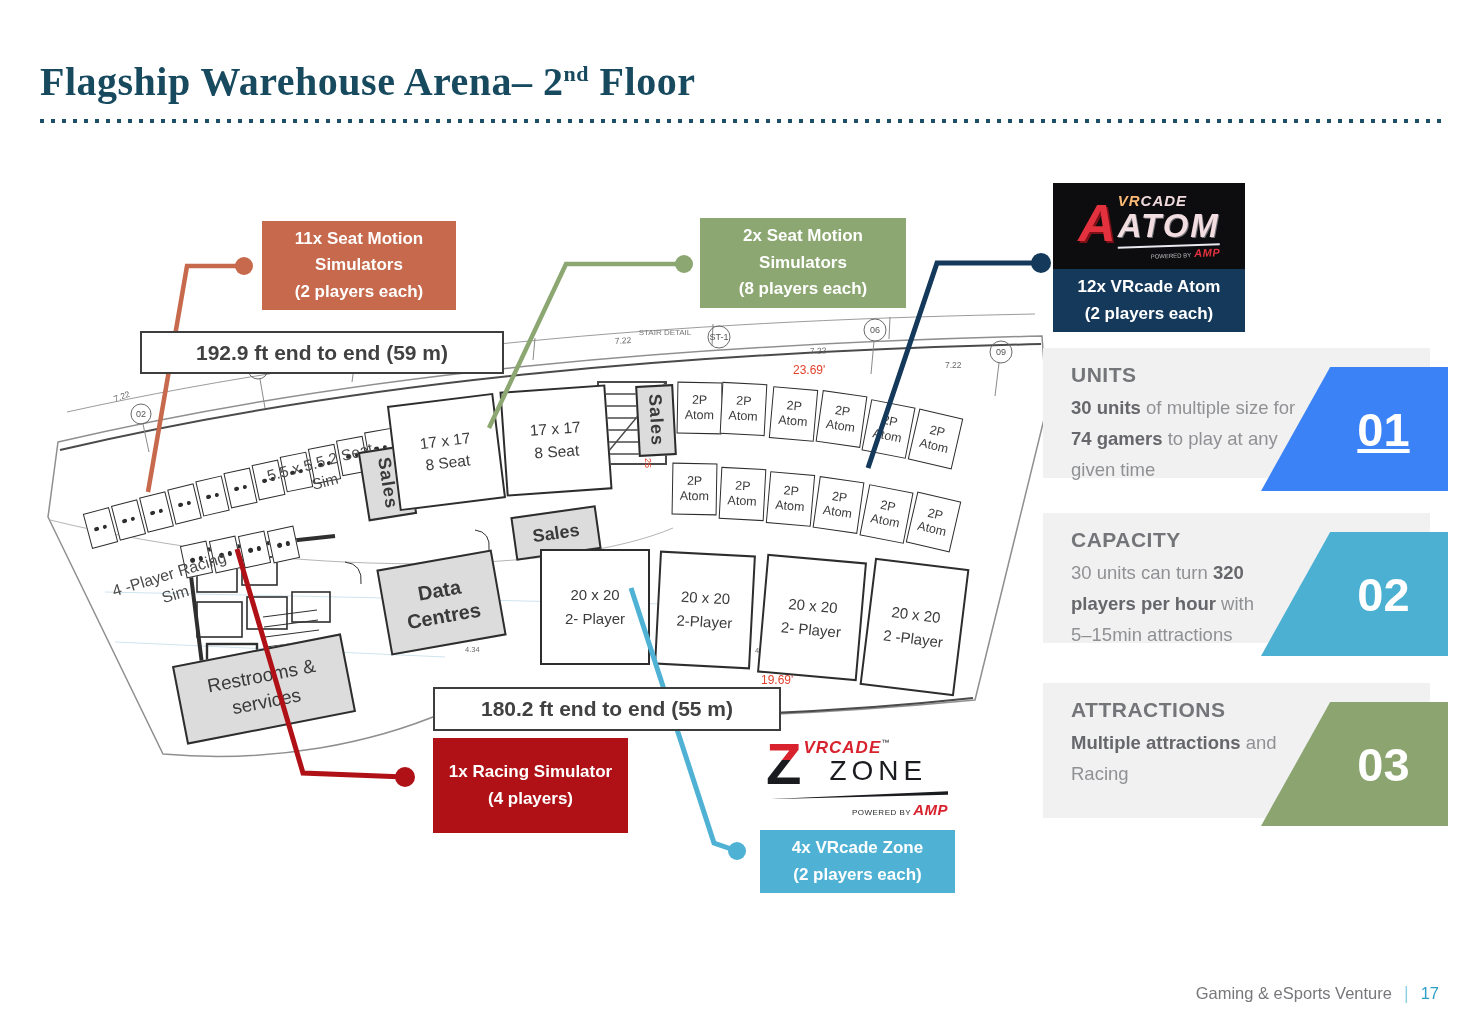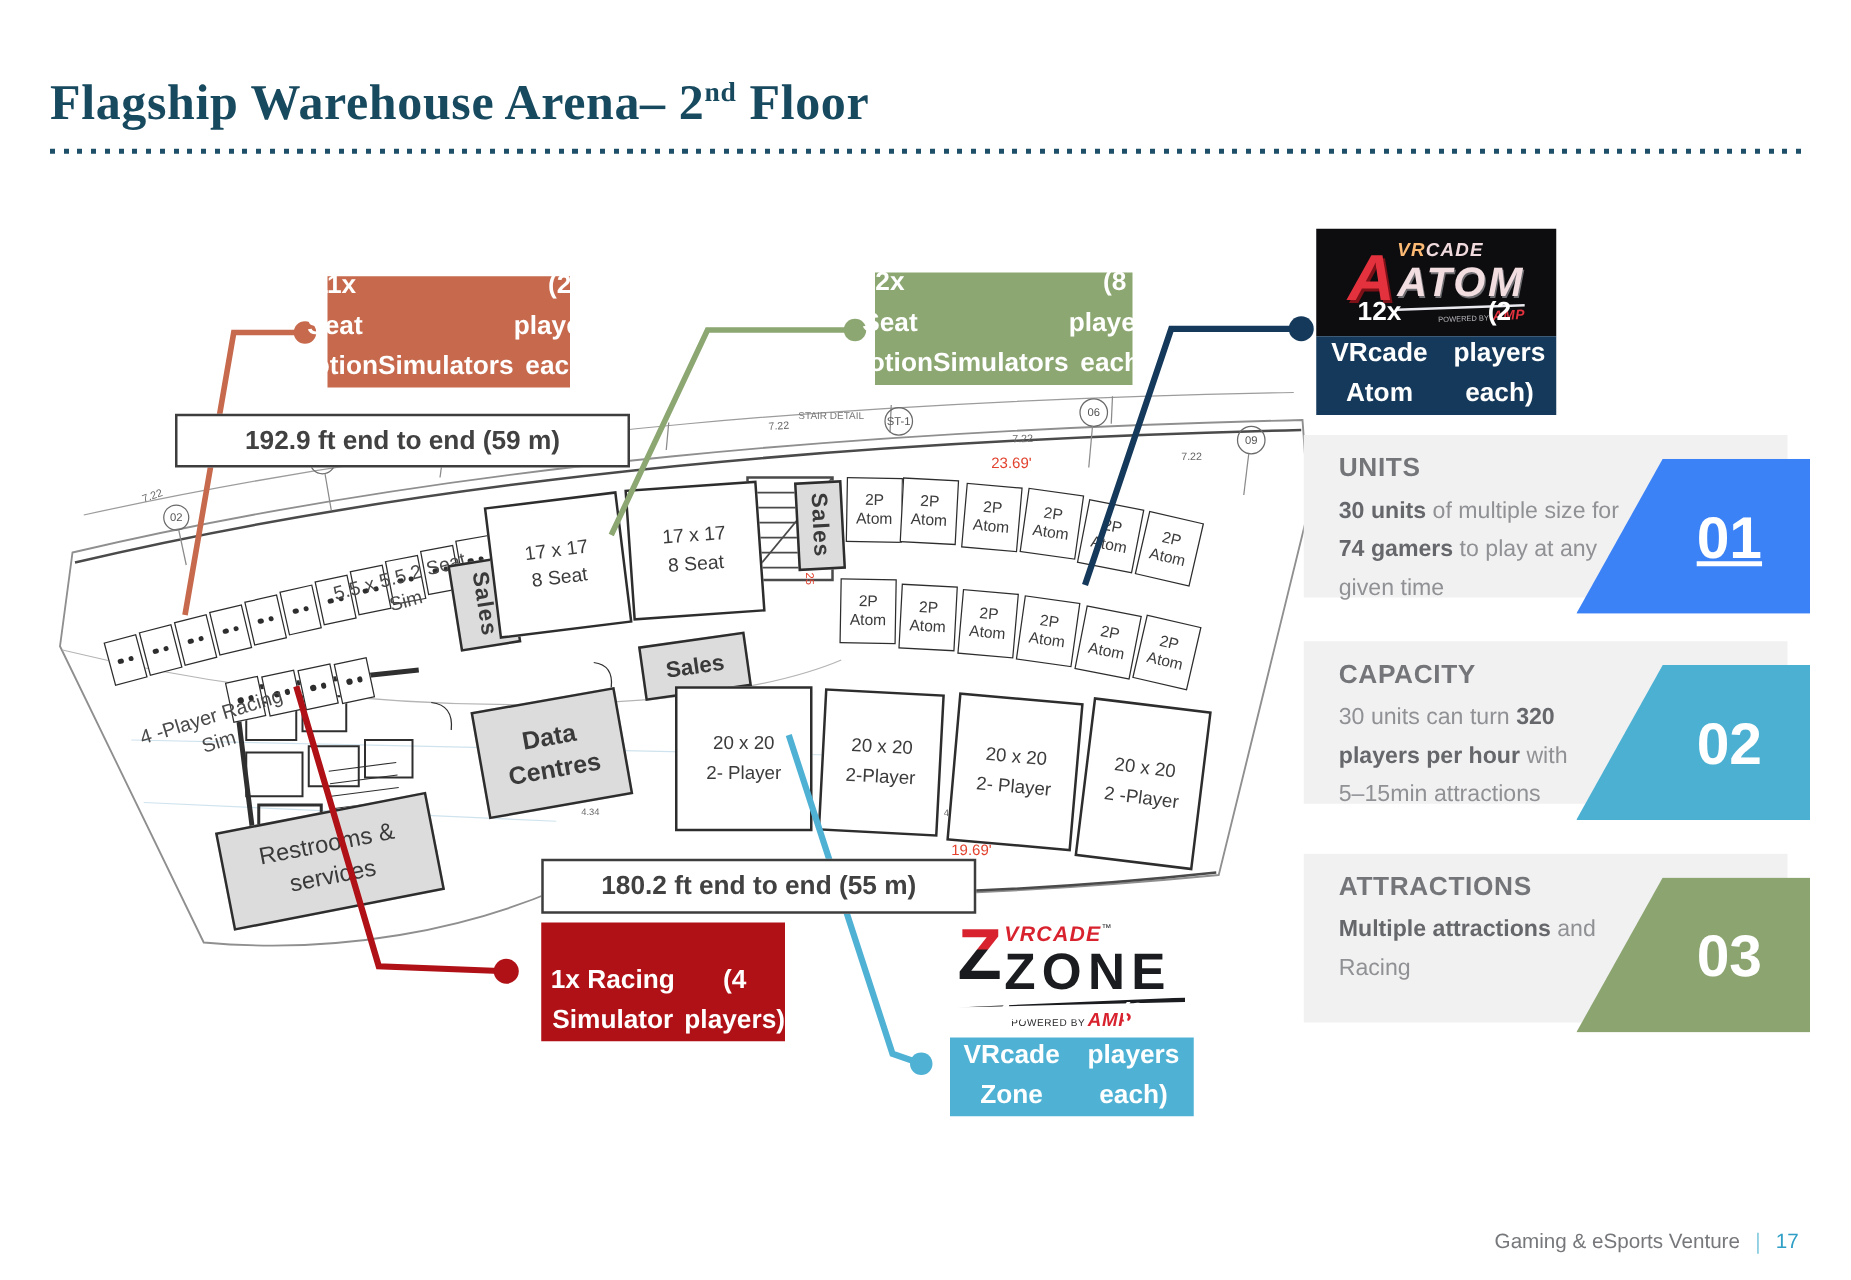--- a/index.html
+++ b/index.html
@@ -23,22 +23,22 @@
   .sim{position:absolute;width:27px;height:36px;background:#fff;border:1.6px solid #2d2d2d;
        display:flex;align-items:center;justify-content:center;gap:4px;box-sizing:border-box;}
   .sim i{width:4.5px;height:4.5px;border-radius:50%;background:#2d2d2d;}
   .graybox{position:absolute;background:#dcdcdc;border:2px solid #2d2d2d;color:#3a3a3a;
            display:flex;align-items:center;justify-content:center;text-align:center;box-sizing:border-box;}
   .sales-v{writing-mode:vertical-rl;font-size:18px;font-weight:bold;letter-spacing:1px;}
   .plan-label{position:absolute;color:#4a4a4a;text-align:center;line-height:1.3;}
   
   .connectors{position:absolute;left:0;top:0;z-index:6;pointer-events:none;}
   
-  .callout{position:absolute;z-index:10;color:#fff;font-weight:bold;font-size:21px;line-height:1.55;
-           display:flex;flex-direction:row;align-items:flex-end;justify-content:center;text-align:center;}
+  .callout{position:absolute;z-index:10;color:#fff;font-weight:bold;font-size:17px;line-height:1.55;
+           display:flex;flex-direction:column;align-items:center;justify-content:center;text-align:center;}
   .measure{position:absolute;z-index:12;background:#fff;border:2px solid #3d3d3d;color:#414141;
            font-weight:bold;font-size:21px;display:flex;align-items:center;justify-content:center;}
   
   .atom-logo{position:absolute;z-index:10;background:#0d0d0f;display:flex;align-items:center;
              justify-content:center;gap:2px;color:#f5dfe2;}
   .al-a{font-size:52px;font-weight:bold;font-style:italic;color:#e3323e;line-height:1;margin-top:-6px;
         text-shadow:2px 2px 0 #7e1018;}
   .al-right{display:flex;flex-direction:column;align-items:flex-start;}
   .al-top{font-style:italic;font-weight:bold;font-size:15px;letter-spacing:1px;}
   .al-vr{color:#fdba74;} .al-cade{color:#f0dadd;}
@@ -48,24 +48,24 @@
           align-self:stretch;text-align:right;transform:rotate(-2deg);}
   .al-amp{color:#e3323e;font-style:italic;font-size:11px;letter-spacing:.5px;margin-left:3px;}
   .zone-logo{position:absolute;z-index:10;background:#fff;padding:2px 6px;box-sizing:border-box;}
   .zl-row{display:flex;align-items:flex-start;}
   .zl-z{font-size:58px;font-weight:bold;line-height:.9;color:#16171a;
         background:linear-gradient(180deg,#d8232f 42%,#1a1b1e 42%);
         -webkit-background-clip:text;background-clip:text;-webkit-text-fill-color:transparent;}
   .zl-right{display:flex;flex-direction:column;margin-left:2px;}
   .zl-vrcade{font-size:17px;font-weight:bold;font-style:italic;color:#d8232f;letter-spacing:1px;}
   .zl-tm{font-size:8px;color:#27282b;vertical-align:top;}
-  .zl-name{font-size:41px;font-weight:bold;letter-spacing:5px;line-height:.95;color:#1b1c1f;}
+  .zl-name{font-size:28px;font-weight:normal;letter-spacing:5px;line-height:.95;color:#1b1c1f;margin-left:26px;}
   .zl-swoosh{height:8px;background:#1b1c1f;clip-path:polygon(0 100%,100% 0,100% 45%,0 100%);
              margin:1px 0 2px;}
-  .zl-pow{font-size:8px;color:#27282b;text-align:center;letter-spacing:.5px;}
+  .zl-pow{font-size:8px;color:#27282b;text-align:right;letter-spacing:.5px;}
   .zl-amp{color:#d8232f;font-style:italic;font-weight:bold;font-size:15px;margin-left:2px;}
   
   .panel{position:absolute;left:1043px;width:387px;background:#f1f1f2;z-index:10;}
   .panel-body{padding:15px 0 0 28px;}
   .panel h2{margin:0 0 5px;font-size:21px;letter-spacing:.5px;color:#747579;font-weight:bold;}
   .panel p{margin:0;font-size:18.5px;line-height:31px;color:#909194;}
   .panel b{color:#66676b;}
   .num{position:absolute;right:-18px;top:19px;width:187px;height:124px;
        clip-path:polygon(37% 0,100% 0,100% 100%,0 100%);display:flex;align-items:center;
        justify-content:center;padding-left:58px;box-sizing:border-box;

